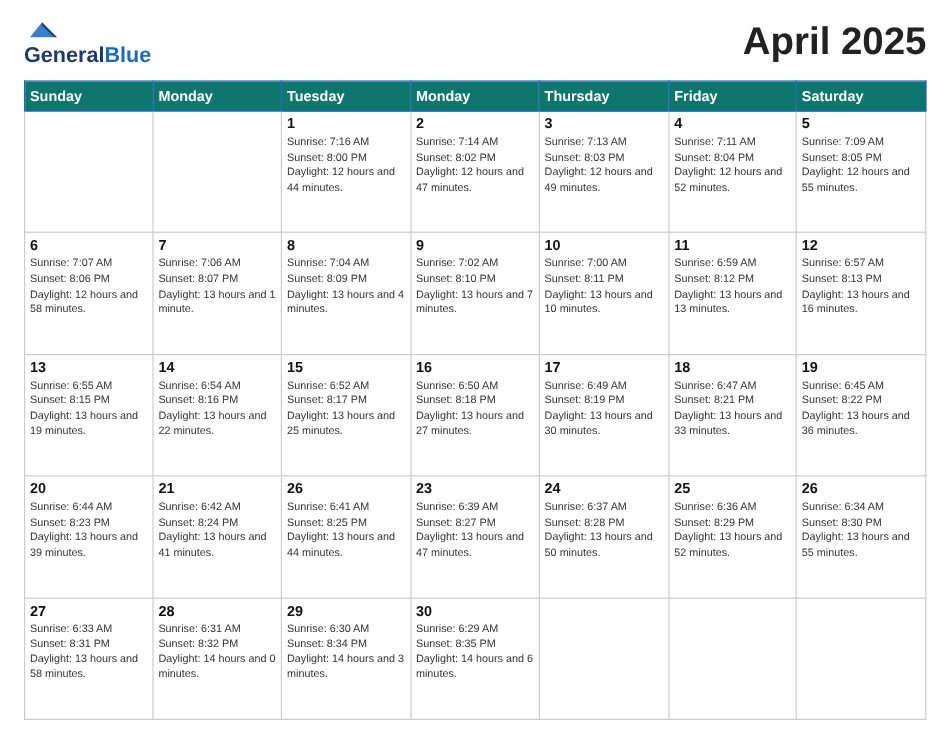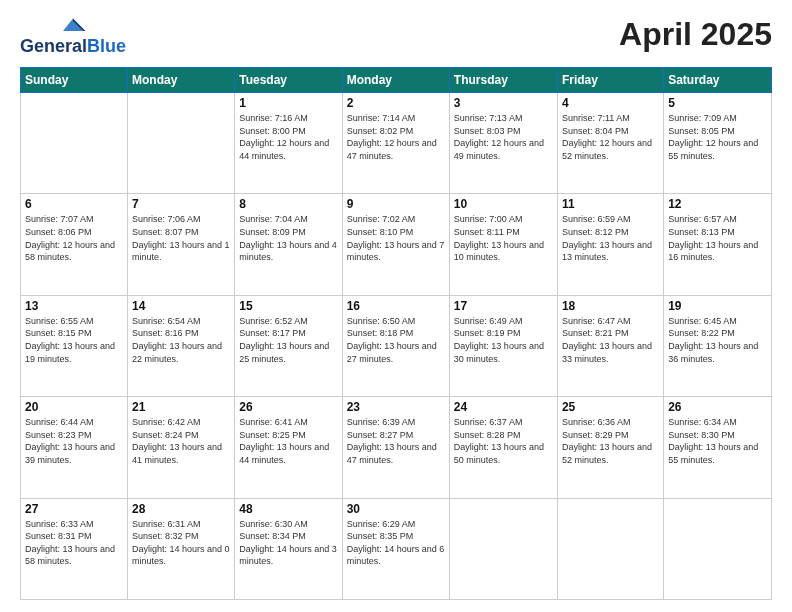--- a/index.html
+++ b/index.html
@@ -19,21 +19,21 @@
     }
     .header {
       display: flex;
       justify-content: space-between;
       align-items: flex-start;
       margin-bottom: 10px;
     }
     .logo {
       display: flex;
       flex-direction: column;
-      align-items: center;
+      align-items: flex-start;
     }
     .logo-icon {
       width: 30px;
       height: 18px;
       margin-bottom: 2px;
     }
     .title-block {
       text-align: right;
     }
     .calendar-title {
@@ -233,21 +233,21 @@
         <tr>
           <td>
             <span class="day-number">27</span>
             <div class="day-info">Sunrise: 6:33 AM<br>Sunset: 8:31 PM<br>Daylight: 13 hours and 58 minutes.</div>
           </td>
           <td>
             <span class="day-number">28</span>
             <div class="day-info">Sunrise: 6:31 AM<br>Sunset: 8:32 PM<br>Daylight: 14 hours and 0 minutes.</div>
           </td>
           <td>
-            <span class="day-number">48</span>
+            <span class="day-number">29</span>
             <div class="day-info">Sunrise: 6:30 AM<br>Sunset: 8:34 PM<br>Daylight: 14 hours and 3 minutes.</div>
           </td>
           <td>
             <span class="day-number">30</span>
             <div class="day-info">Sunrise: 6:29 AM<br>Sunset: 8:35 PM<br>Daylight: 14 hours and 6 minutes.</div>
           </td>
           <td class="empty-cell"></td>
           <td class="empty-cell"></td>
           <td class="empty-cell"></td>
         </tr>

